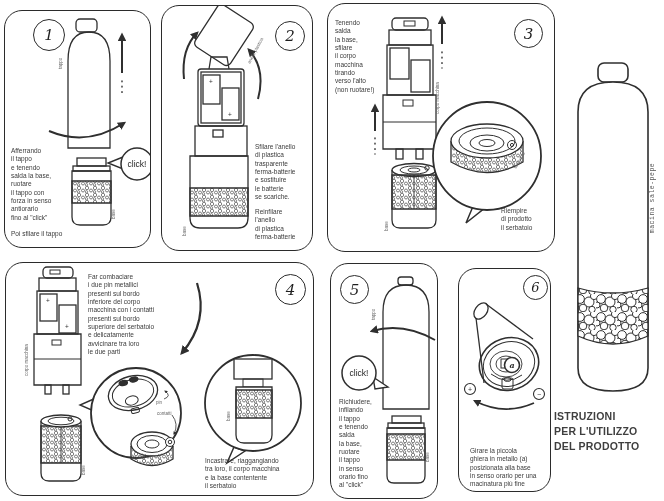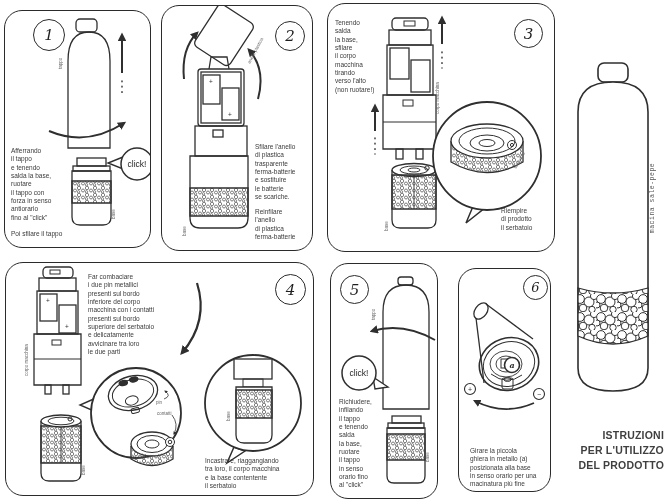--- a/index.html
+++ b/index.html
@@ -9,21 +9,21 @@
   .badge{position:absolute;border:1.5px solid #2b2b2b;border-radius:50%;background:#fff;
          display:flex;align-items:center;justify-content:center;
          font:italic 15px "DejaVu Serif",serif;color:#1f1f1f;z-index:3;}
   .txt{position:absolute;white-space:pre-line;font-size:6.5px;line-height:8.35px;color:#3a3a3a;z-index:2;}
   .art{position:absolute;left:0;top:0;width:100%;height:100%;}
   .lbl{font:4.5px "Liberation Sans",sans-serif;fill:#666;}
   .plus{font:6.5px "Liberation Sans",sans-serif;fill:#2f2f2f;text-anchor:middle;}
   .bub{font:8.5px "Liberation Sans",sans-serif;fill:#1f1f1f;text-anchor:middle;}
   .sgn{font:7px "Liberation Sans",sans-serif;fill:#2f2f2f;text-anchor:middle;}
   .abadge{font:italic bold 8px "DejaVu Serif",serif;fill:#1f1f1f;text-anchor:middle;}
-  #title{position:absolute;left:554px;top:428px;width:110px;text-align:right;white-space:pre-line;
+  #title{position:absolute;left:554px;top:409px;width:110px;text-align:left;white-space:pre-line;
          font-weight:bold;font-size:10.5px;line-height:15px;color:#3f3f3f;letter-spacing:0.2px;}
 </style>
 </head>
 <body>
 
 <svg width="0" height="0" style="position:absolute" aria-hidden="true">
   <defs>
     <pattern id="peb" width="8" height="7" patternUnits="userSpaceOnUse">
       <g fill="none" stroke="#4a4a4a" stroke-width="0.7">
         <circle cx="2" cy="2" r="1.7"></circle>

